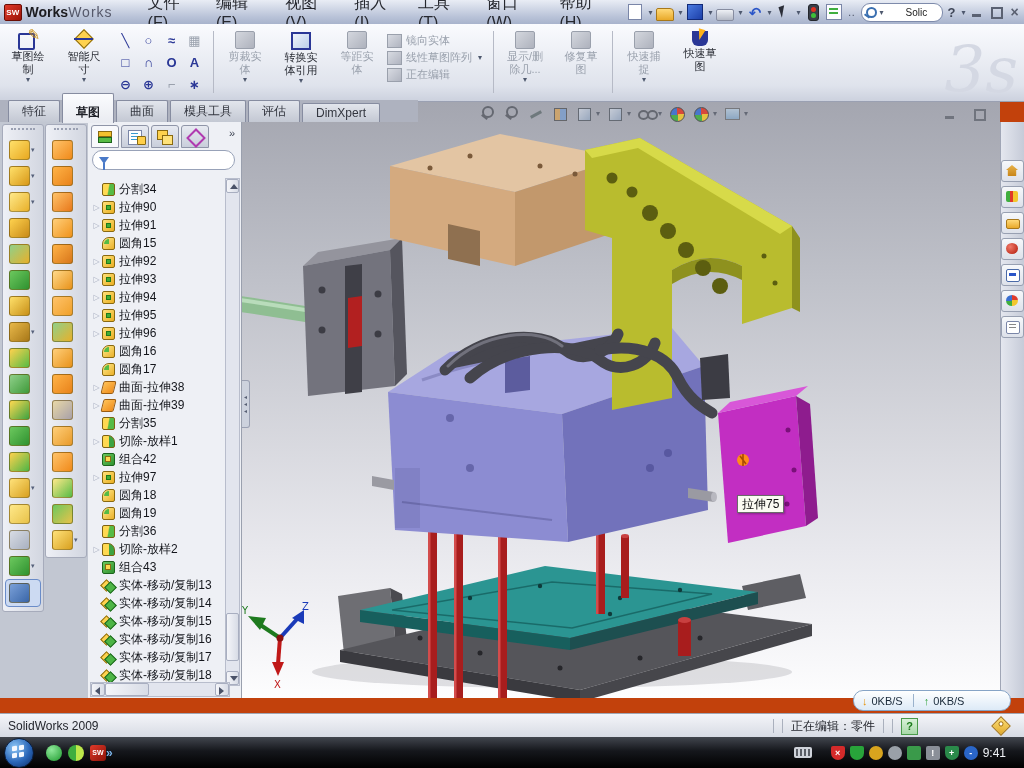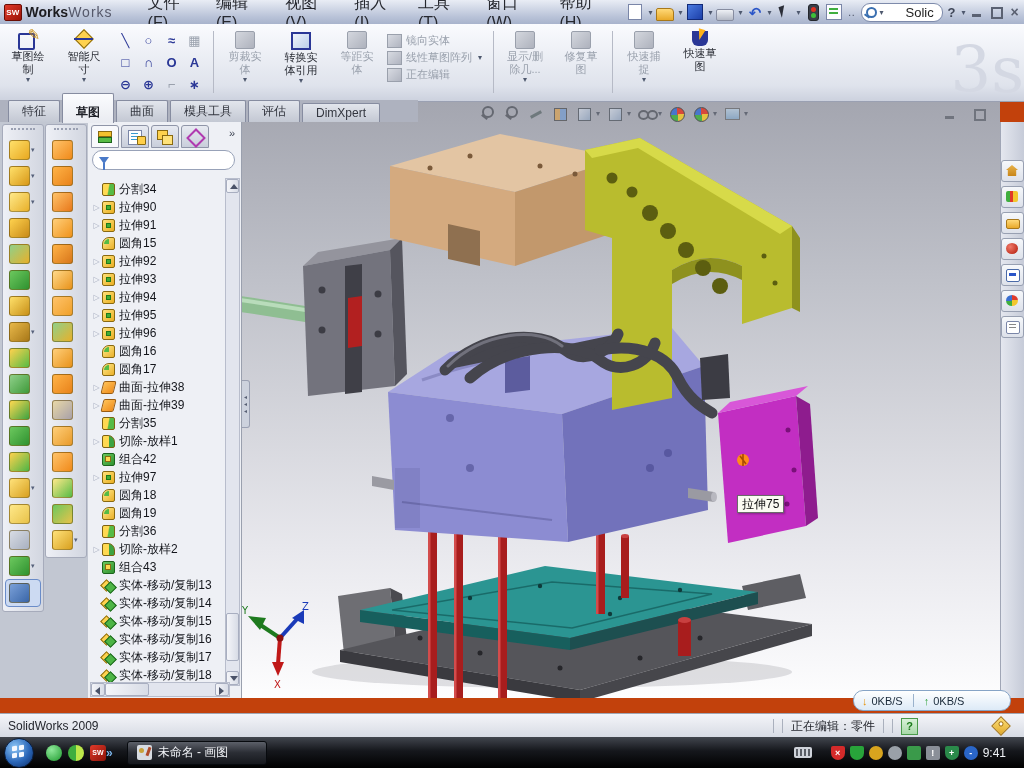--- a/index.html
+++ b/index.html
@@ -24,21 +24,21 @@
   .qt-select::after{content:"";position:absolute;left:5px;top:1px;border-left:6px solid #2b2e38;border-bottom:11px solid transparent;transform:rotate(-18deg)}
   .qt-rebuild-traffic-light{width:9px;height:15px;background:#3a3f48;border:1px solid #23262c;border-radius:3px;margin:1px 4px}
   .qt-rebuild-traffic-light i{position:absolute;left:2px;width:5px;height:5px;border-radius:50%}
   .qt-rebuild-traffic-light i.r{top:2px;background:#e03222}.qt-rebuild-traffic-light i.g{top:8px;background:#3fbf3a}
   .qt-options-checklist{width:14px;height:14px;background:#fdfdff;border:1px solid #7a86a8;margin:1px}
   .qt-options-checklist::after{content:"";position:absolute;left:2px;top:3px;width:9px;height:8px;background:repeating-linear-gradient(180deg,#3fae3f 0 2px,transparent 2px 4px)}
   .qt-toolbar-overflow{color:#5a6175;font-size:11px;line-height:17px;text-align:center;width:12px}
   .search-pill{display:flex;align-items:center;height:17px;width:72px;background:#fff;border:1px solid #7e8bab;border-radius:9px;margin-left:4px;padding:0 4px}
   .mag{width:7px;height:7px;border:2px solid #3a6fb0;border-radius:50%;position:relative;flex:none}
   .mag::after{content:"";position:absolute;left:-4px;top:6px;width:6px;height:2px;background:#3a6fb0;transform:rotate(35deg)}
-  .search-pill input{border:none;outline:none;width:40px;font-size:13px;color:#222;background:transparent;padding:0;margin-left:20px}
+  .search-pill input{border:none;outline:none;width:40px;font-size:10px;color:#222;background:transparent;padding:0;margin-left:20px}
   .tb-help{color:#3f4657;font-weight:bold;font-size:13px;padding:0 4px}
   .wbtn{width:14px;height:12px;position:relative;margin:0 3px;display:inline-block}
   .wb-min::after{content:"";position:absolute;left:2px;bottom:1px;width:9px;height:3px;background:#5a6172}
   .wb-restore::after{content:"";position:absolute;left:2px;top:1px;width:8px;height:8px;border:2px solid #5a6172}
   .wb-close{color:#5a6172;font-size:14px;font-weight:bold;line-height:12px;text-align:center}
   
   #cm{position:absolute;left:0;top:24px;width:1024px;height:78px;background:linear-gradient(180deg,#fafbfe,#dfe3ec 80%,#ccd1de);border-bottom:1px solid #9aa0b2;display:flex;align-items:flex-start;padding-top:3px;box-sizing:border-box}
   .cm-big{display:flex;flex-direction:column;align-items:center;width:56px;flex:none;padding-top:2px}
   .cm-lbl{font-size:11px;color:#2b2e36;text-align:center;line-height:1.15;margin-top:1px;white-space:pre-line}
   .cm-big.dis .cm-lbl{color:#9aa1ad}
@@ -52,21 +52,21 @@
   .cmi.rapid{width:16px;height:15px;margin-top:2px;background:#2a3796;border-radius:0 0 6px 6px;position:relative}
   .cmi.rapid::after{content:"";position:absolute;left:5px;top:-2px;border-left:4px solid transparent;border-right:3px solid transparent;border-top:11px solid #ffb31a;transform:rotate(18deg)}
   #sketch-grid{display:grid;grid-template-columns:repeat(4,23px);grid-auto-rows:22px;margin:2px 4px 0 2px}
   .sgi{display:flex;align-items:center;justify-content:center;color:#2a3796;font-size:13px;font-weight:bold}
   .sgi.pale{color:#9aa1ad}
   .cm-stack{display:flex;flex-direction:column;justify-content:flex-start;gap:2px;margin:6px 6px 0 2px}
   .stk{display:flex;align-items:center;gap:4px}
   .stk .ic{width:13px;height:12px;background:linear-gradient(135deg,#d8dbe2,#b0b4c0);border:1px solid #9aa0ac;flex:none}
   .stk span.t{font-size:11px;color:#9aa1ad;white-space:nowrap}
   .vsep{width:1px;height:62px;background:#b6bac6;margin:4px 3px 0 3px;flex:none}
-  #watermark{position:absolute;right:0;top:14px;font-family:"DejaVu Serif","Liberation Serif",serif;font-size:64px;color:#d4d8e3;line-height:1;user-select:none}
+  #watermark{position:absolute;right:6px;top:14px;font-family:"DejaVu Serif","Liberation Serif",serif;font-style:italic;font-size:64px;color:#d4d8e3;line-height:1;user-select:none}
   
   #tabstrip{position:absolute;left:0;top:100px;width:418px;height:22px;background:#aeb2bf;z-index:5;display:flex;align-items:flex-end;padding-left:8px;box-sizing:border-box}
   .rtab{font-size:12px;color:#33363f;padding:2px 13px;background:linear-gradient(180deg,#e2e5ec,#c3c8d3);border:1px solid #868ca0;border-bottom:none;margin-right:2px;border-radius:2px 2px 0 0}
   .rtab.active{background:linear-gradient(180deg,#fbfcfe,#e9ebf1);font-weight:bold;color:#1d1f26;position:relative;top:1px;padding-top:10px}
   
   #leftstrip{position:absolute;left:0;top:122px;width:88px;height:576px;background:#c2c7d2;z-index:4}
   .lcol{position:absolute;top:2px;width:40px;background:linear-gradient(90deg,#eef0f6,#d2d6e0);border:1px solid #a6abbb;border-radius:3px;padding:3px 0 4px 0}
   .lgrip{height:4px;margin:0 8px 3px 8px;border-top:2px dotted #9aa0b2}
   .lt-row{display:flex;align-items:center;justify-content:center;height:26px;gap:1px}
   .lt-icon{width:19px;height:18px;border-radius:3px;border:1px solid rgba(105,80,15,.55)}
@@ -927,24 +927,20 @@
       <span class="pane" style="left:7px;top:14px;transform:skewY(-8deg)"></span>
       <span class="pane" style="left:14px;top:13px;transform:skewY(-8deg)"></span>
     </div>
     <div id="ql">
         <span class="qlb ql-messenger"></span>
         <span class="qlb ql-media"></span>
         <span class="qlb ql-solidworks">SW</span>
       </div>
     <span class="ql-more">»</span>
     <div id="tb-buttons">
-        <div class="tbb">
-          <span class="tic tic-paint"></span>
-          <span>未命名 - 画图</span>
-        </div>
       </div>
     <div id="traybox">
       <span id="tray" style="display: flex; gap: 5px; align-items: center;">
           <span class="tray tray-keyboard"></span>
           <span class="tray shield" style="background: rgb(212, 42, 42);">
             <span class="b">×</span>
           </span>
           <span class="tray shield" style="background: rgb(40, 164, 58);"></span>
           <span class="tray" style="background: rgb(216, 164, 30); border-radius: 50%;"></span>
           <span class="tray" style="background: rgb(154, 160, 168); border-radius: 50%;"></span>

